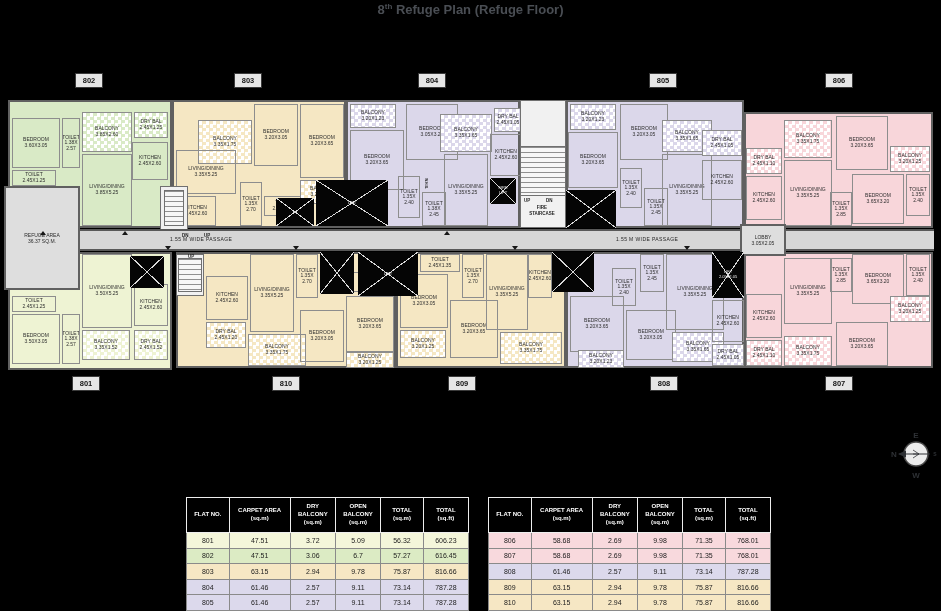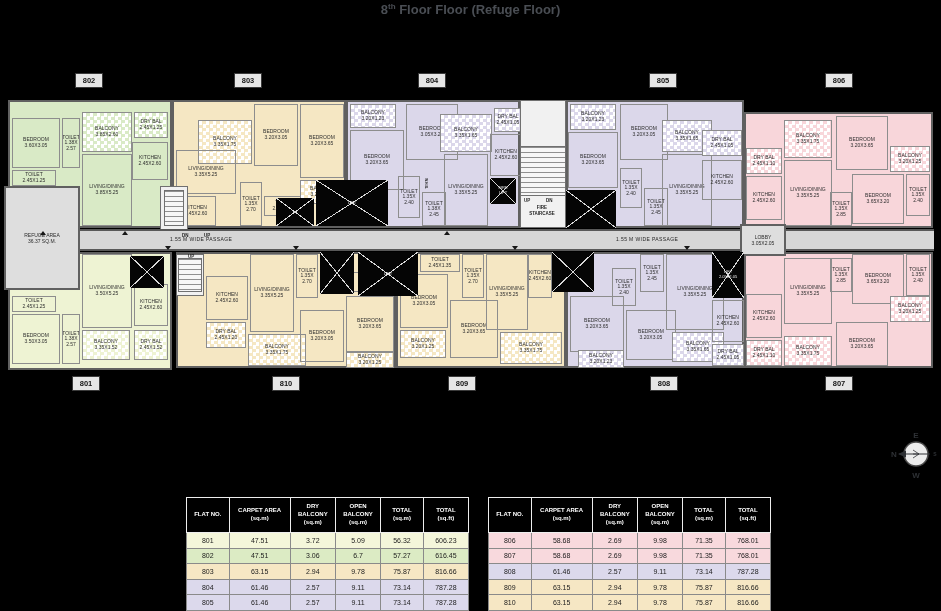--- a/index.html
+++ b/index.html
@@ -40,21 +40,21 @@
   .ftable{border-collapse:collapse;table-layout:fixed;width:283px;}
   .ftable th{background:#000;color:#fff;font-size:6px;font-weight:bold;border:1px solid #ededed;
         padding:2px 1px;text-align:center;white-space:pre-line;line-height:1.3;height:30px;vertical-align:middle;}
   .ftable td{font-size:7px;color:#1c1c1c;border:1px solid #8a8a8a;text-align:center;height:14.6px;padding:0;}
   .compass{position:absolute;left:886px;top:423px;}
   .compass text{font-family:"Liberation Sans", sans-serif;fill:#2e3135;font-weight:bold;}
 </style>
 </head>
 <body>
 
-<div class="title"><span>8</span><sup>th</sup><span> Floor Floor (Refuge Floor)</span></div>
+<div class="title"><span>8</span><sup>th</sup><span> Refuge Plan (Refuge Floor)</span></div>
 
 <div class="plan">
     <div class="unit" style="left: 8px; top: 100px; width: 164px; height: 128px; background: rgb(217, 234, 198);"></div>
     <div class="unit" style="left: 8px; top: 252px; width: 164px; height: 118px; background: rgb(238, 243, 211);"></div>
     <div class="unit" style="left: 172px; top: 100px; width: 174px; height: 128px; background: rgb(245, 231, 195);"></div>
     <div class="unit" style="left: 346px; top: 100px; width: 174px; height: 128px; background: rgb(219, 215, 234);"></div>
     <div class="unit" style="left: 566px; top: 100px; width: 178px; height: 128px; background: rgb(219, 215, 234);"></div>
     <div class="unit" style="left: 744px; top: 112px; width: 189px; height: 116px; background: rgb(248, 214, 218);"></div>
     <div class="unit" style="left: 744px; top: 252px; width: 189px; height: 116px; background: rgb(248, 214, 218);"></div>
     <div class="unit" style="left: 566px; top: 252px; width: 178px; height: 116px; background: rgb(219, 215, 234);"></div>

